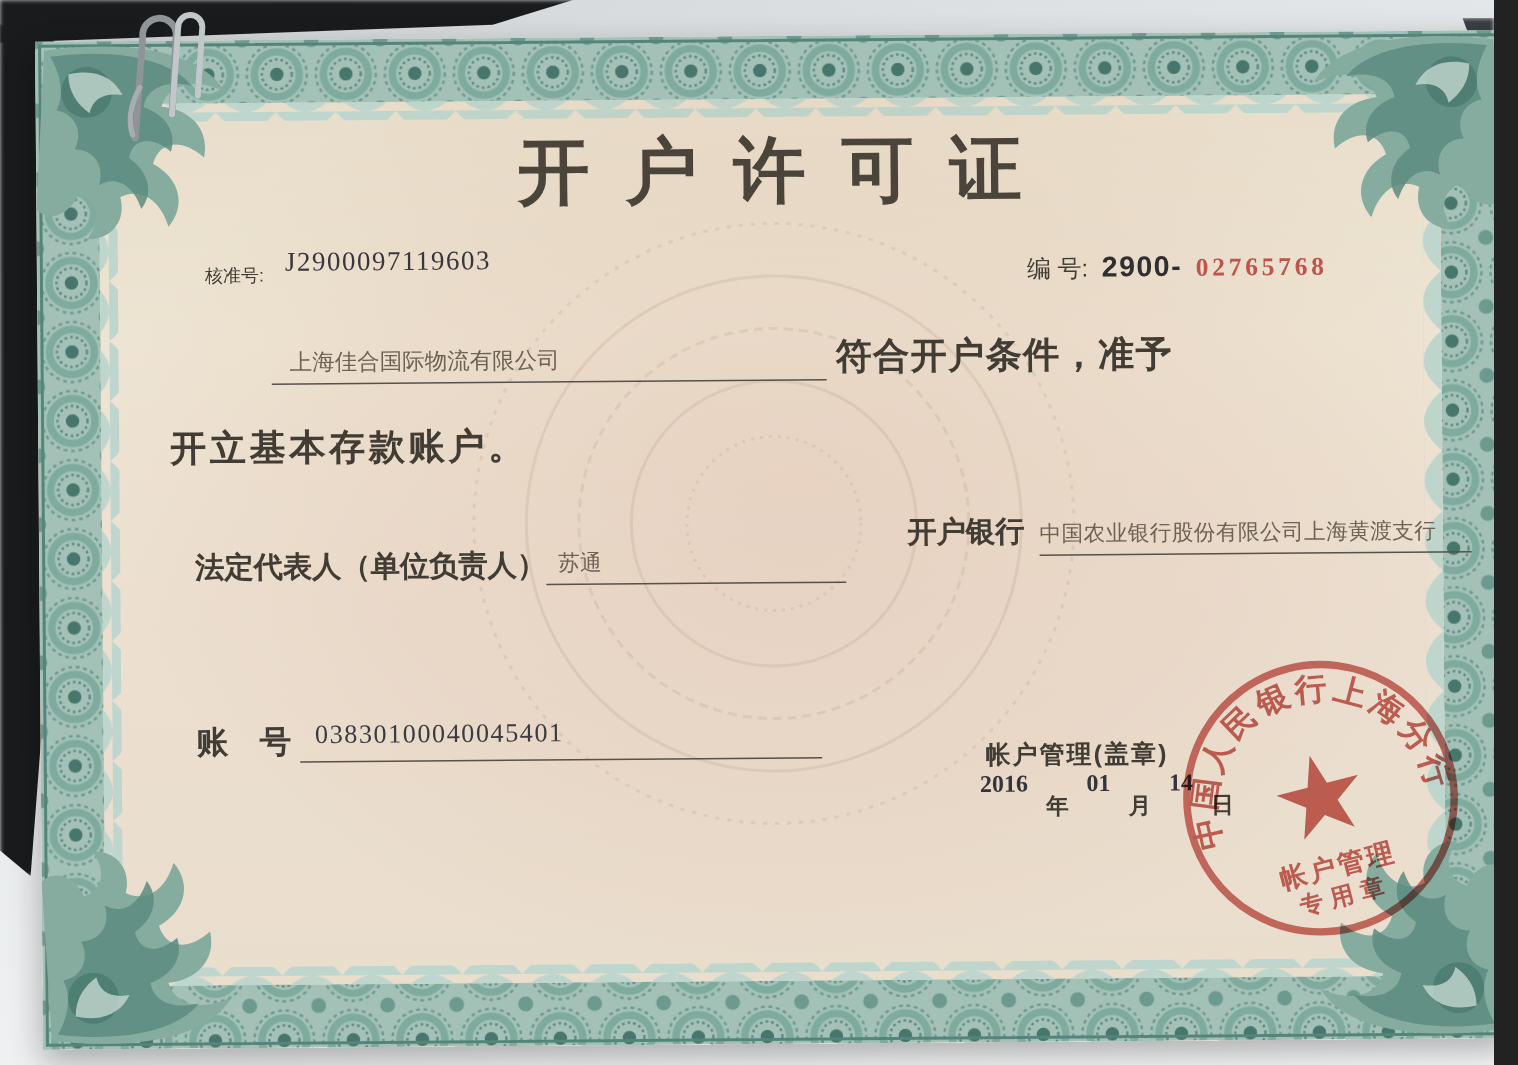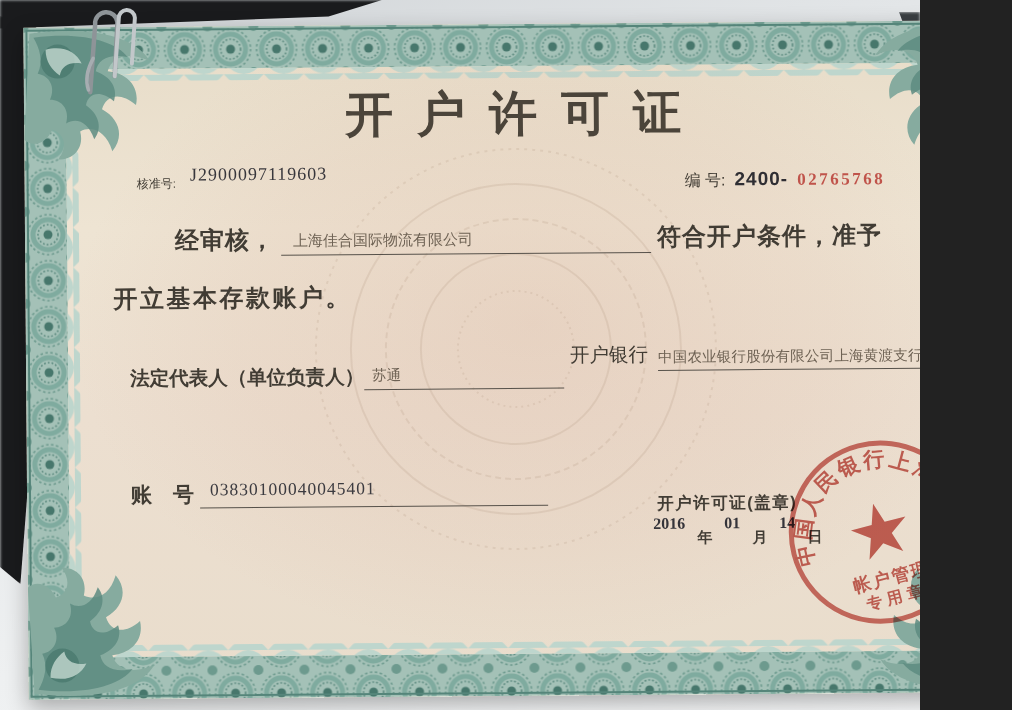--- a/index.html
+++ b/index.html
@@ -1,17 +1,17 @@
 <!DOCTYPE html>
 <html><head>
 <meta charset="utf-8">
 <style>
   html,body{margin:0;padding:0;background:#222;}
   .photo{
-    position:relative;width:920px;height:710px;overflow:hidden;
+    position:relative;width:996px;height:710px;overflow:hidden;
     background:linear-gradient(160deg,#cfd3d6 0%,#e3e6e8 32%,#eef0f1 65%,#f6f7f8 100%);
     font-family:"Liberation Sans",sans-serif;
   }
   
   .shadow{position:absolute;background:#1a1b1d;filter:blur(1.5px);}
   .shadow-top{left:0;top:0;width:382px;height:30px;clip-path:polygon(0 0,100% 0,86% 55%,0 95%);}
   .shadow-left{left:0;top:16px;width:60px;height:568px;clip-path:polygon(0 0,60% 2%,100% 9%,34% 100%,0 97%);}
   .shadow-topright{right:0;top:12px;width:30px;height:72px;background:#3a3f43;clip-path:polygon(30% 0,100% 0,100% 100%,70% 45%);}
 
   
@@ -44,21 +44,21 @@
   .body-prefix,.body-suffix{font-size:24px;font-weight:700;letter-spacing:1px;white-space:nowrap;}
   .company-field{width:356px;margin:0 6px;border-bottom:1.5px solid #56514a;
     font-size:15px;color:#6e6254;padding:0 2px 4px 12px;white-space:nowrap;}
   .body-line2{position:absolute;left:88px;top:256px;font-size:24px;font-weight:700;letter-spacing:2.5px;}
 
   .row-rep{position:absolute;left:104px;top:338px;display:flex;align-items:flex-end;}
   .rep-label{font-size:19.5px;font-weight:700;white-space:nowrap;}
   .rep-field{width:192px;border-bottom:1.5px solid #56514a;font-size:14.5px;color:#6e6254;padding:0 0 4px 8px;}
 
   .bank-group{position:absolute;left:544px;top:318px;display:flex;align-items:flex-end;}
-  .bank-label{font-size:19.5px;font-weight:400;margin-right:10px;padding-bottom:3px;white-space:nowrap;}
+  .bank-label{font-size:19.5px;font-weight:700;margin-right:10px;padding-bottom:3px;white-space:nowrap;margin-left:35px;}
   .bank-field{width:288px;border-bottom:1.5px solid #56514a;padding-bottom:2px;}
   .bank-name{font-size:14.5px;color:#6e6254;width:230px;line-height:1.55;letter-spacing:.2px;}
 
   .row-account{position:absolute;left:104px;top:418px;display:flex;align-items:flex-end;}
   .account-label{font-size:21px;font-weight:700;white-space:nowrap;margin-top:36px;}
   .account-field{width:338px;margin-left:6px;border-bottom:1.5px solid #56514a;
     font-family:"Liberation Serif",serif;font-size:17.5px;color:#3c3b40;
     letter-spacing:1px;padding:0 0 7px 10px;}
 
   .issuer{position:absolute;left:630px;top:470px;font-size:16.5px;font-weight:700;letter-spacing:1.5px;}
@@ -144,26 +144,25 @@
 
       <div class="title">开户许可证</div>
 
       <div class="row-approval">
         <span class="approval-label">核准号:</span>
         <span class="approval-value">J2900097119603</span>
       </div>
 
       <div class="row-serial">
         <span class="serial-label">编 号:</span>
-        <span class="serial-prefix">2400-</span>
+        <span class="serial-prefix">2900-</span>
         <span class="serial-value">02765768</span>
       </div>
 
       <div class="row-body">
-        <span class="body-prefix">经审核，</span>
         <span class="company-field">
           <span>上海佳合国际物流有限公司</span>
         </span>
         <span class="body-suffix">符合开户条件，准予</span>
       </div>
 
       <div class="body-line2">开立基本存款账户。</div>
 
       <div class="row-rep">
         <span class="rep-label">法定代表人（单位负责人）</span>
@@ -179,21 +178,21 @@
         </span>
       </div>
 
       <div class="row-account">
         <span class="account-label">账　号</span>
         <span class="account-field">
           <span>03830100040045401</span>
         </span>
       </div>
 
-      <div class="issuer">开户许可证(盖章)</div>
+      <div class="issuer">帐户管理(盖章)</div>
 
       <div class="date-row">
         <span class="date-num">2016</span>
         <span class="date-unit">年</span>
         <span class="date-num">01</span>
         <span class="date-unit">月</span>
         <span class="date-num">14</span>
         <span class="date-unit">日</span>
       </div>
 

